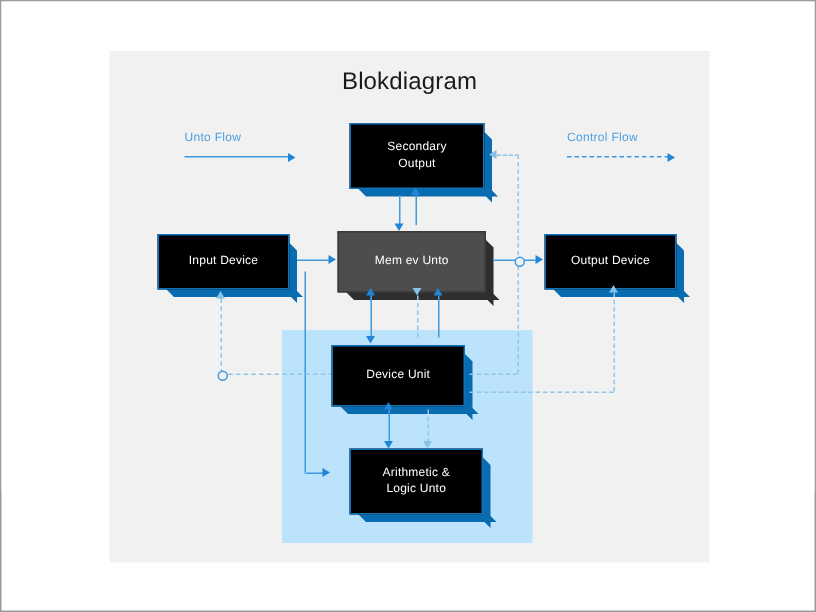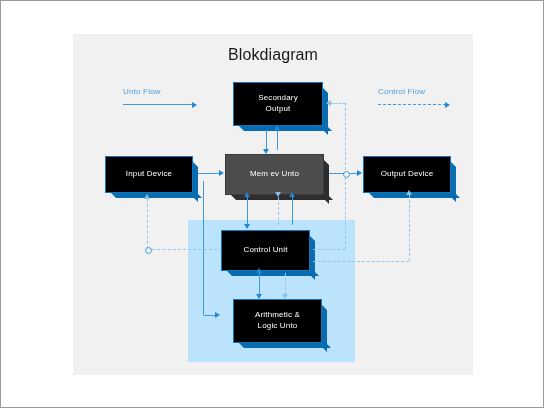--- a/index.html
+++ b/index.html
@@ -278,21 +278,21 @@
       <div class="bottom"></div>
       <div class="face">
         <span>Output Device</span>
       </div>
     </div>
 
     <div class="box" id="box-control">
       <div class="side"></div>
       <div class="bottom"></div>
       <div class="face">
-        <span>Control Unit</span>
+        <span>Device Unit</span>
       </div>
     </div>
 
     <div class="box" id="box-alu">
       <div class="side"></div>
       <div class="bottom"></div>
       <div class="face">
         <span>
           <span>Arithmetic &amp;</span><br>
           <span>Logic Unto</span>

